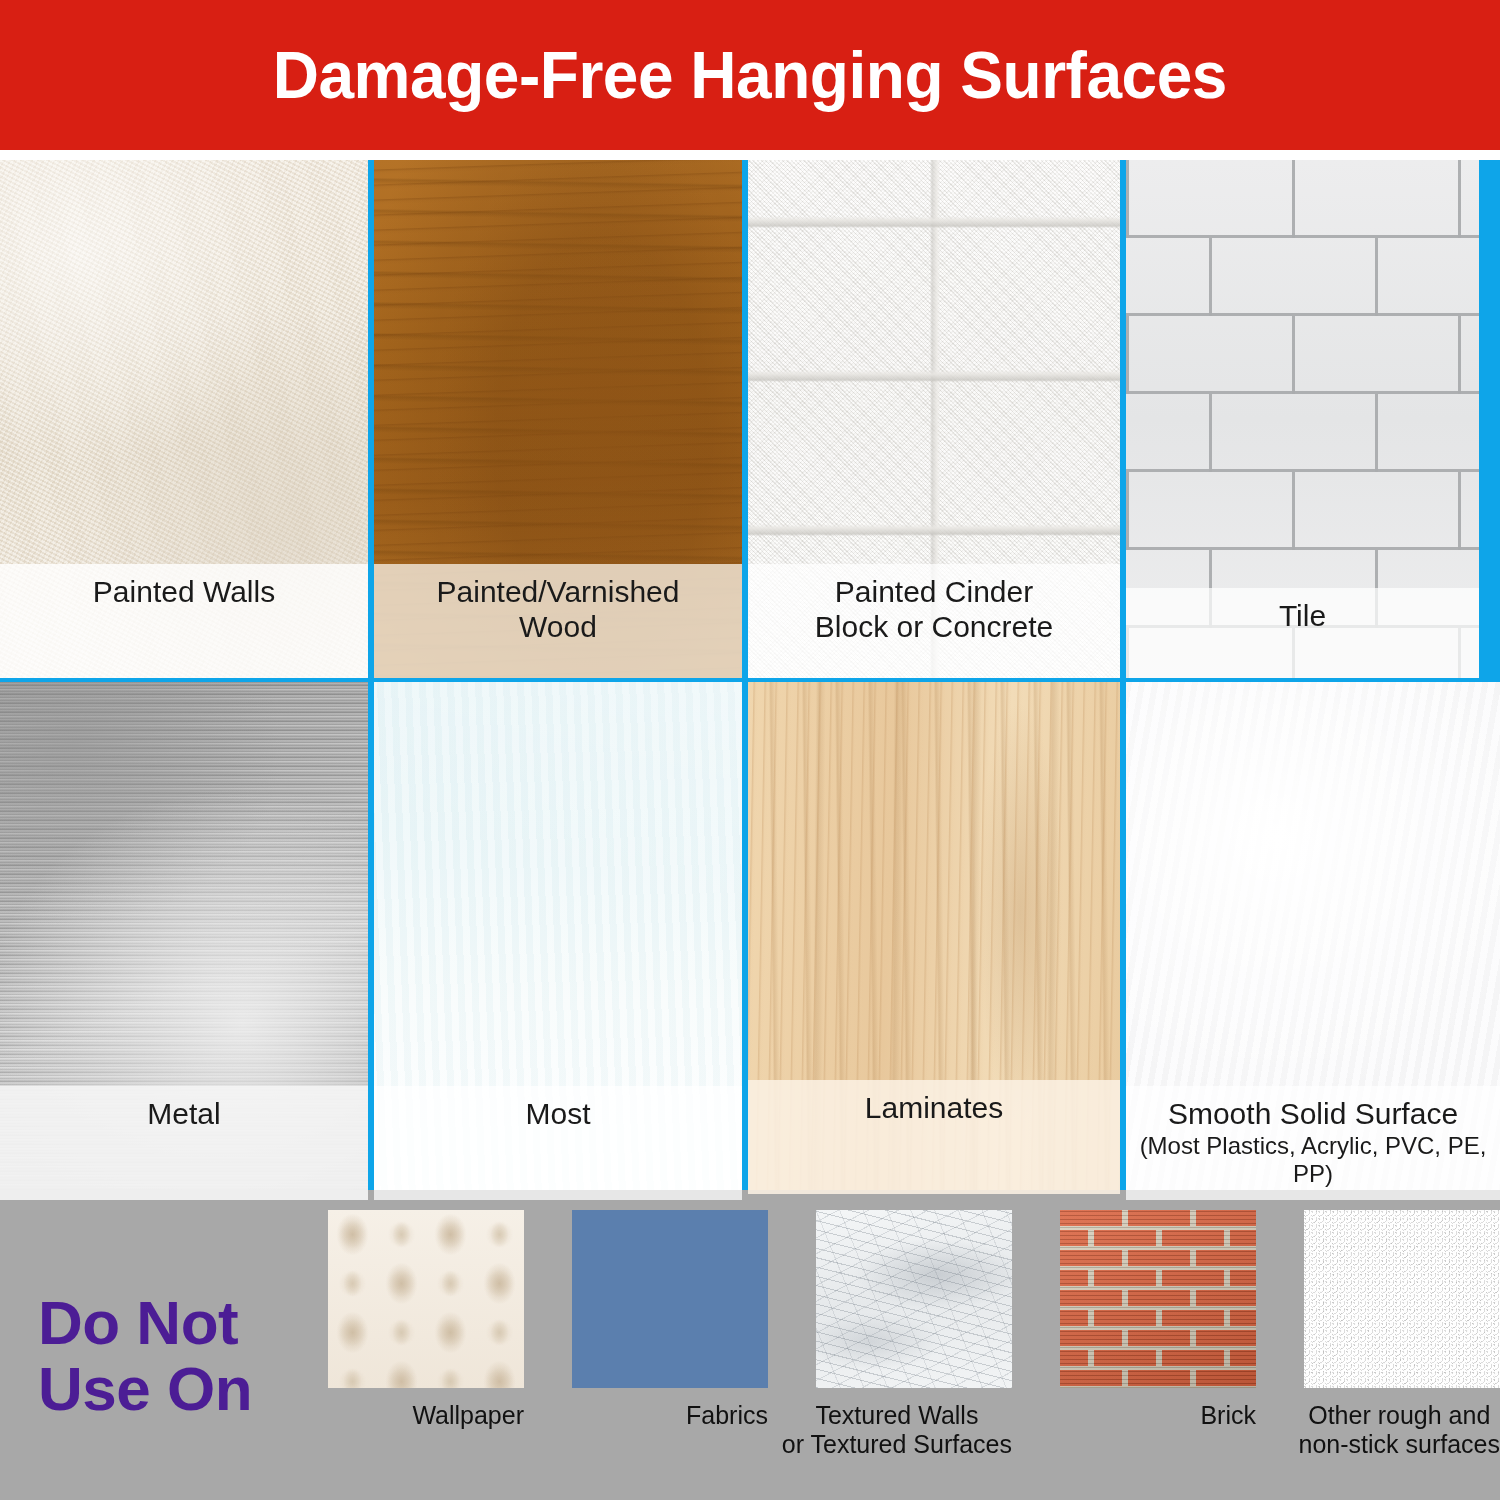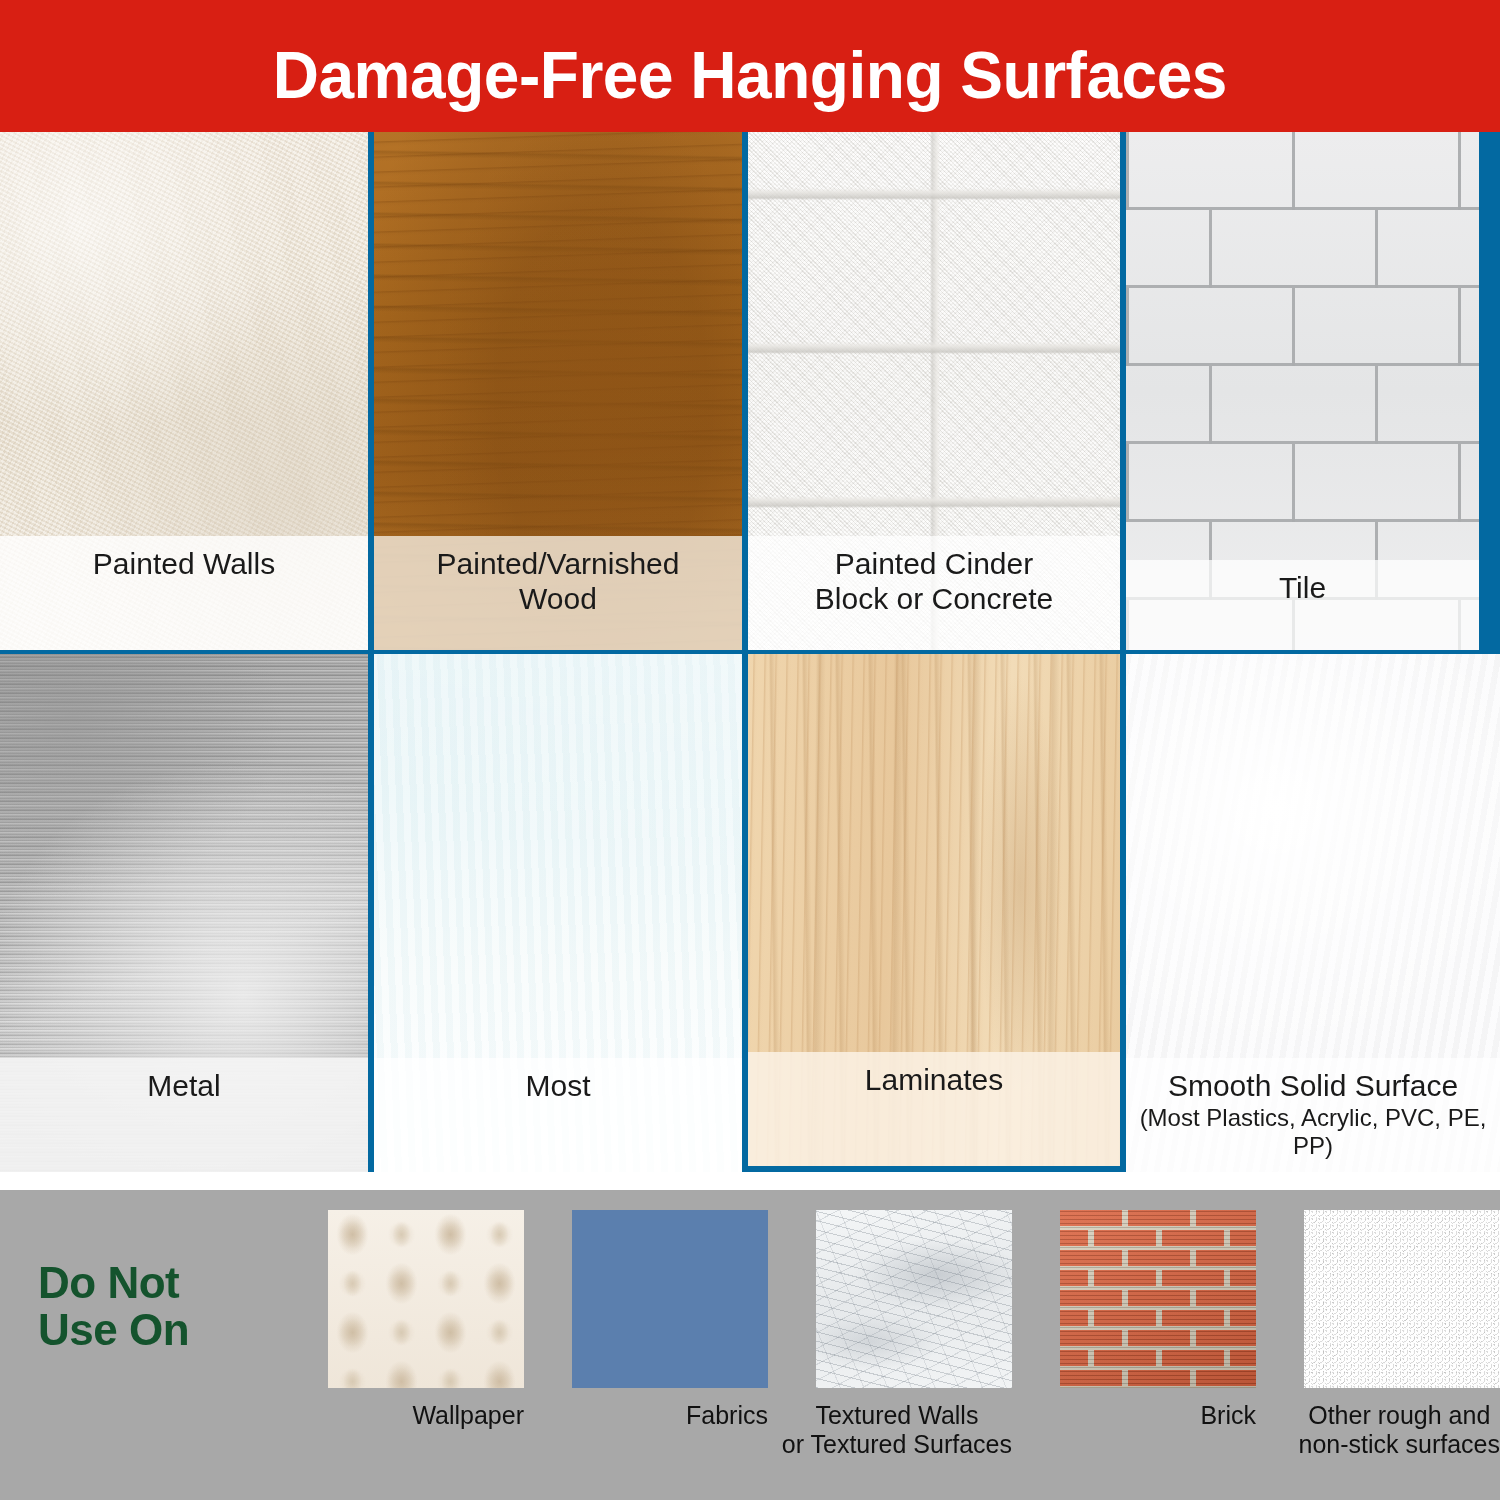--- a/index.html
+++ b/index.html
@@ -23,22 +23,22 @@
     font-weight:bold;
     letter-spacing:-0.5px;
     line-height:1;
     white-space:nowrap;
     text-align:center;
     transform:scaleX(0.97);
   }
 
   
   .grid{
-    position:absolute;left:0;top:132px;width:1500px;height:1040px;
-    background:#0369a1;
+    position:absolute;left:0;top:160px;width:1500px;height:1040px;
+    background:#0ea5e9;
   }
   .cell{
     position:absolute;
     overflow:hidden;
     background:#ffffff;
   }
   .swatch{
     position:absolute;left:0;top:0;right:0;bottom:0;
   }
   .caption{
@@ -202,24 +202,24 @@
       repeating-linear-gradient(100deg, rgba(244,244,245,0.8) 0 6px, rgba(252,252,253,0.9) 6px 13px),
       linear-gradient(170deg,#f6f6f7 0%, #fbfbfc 45%, #f4f4f6 100%);
   }
 
   
   .footer{
     position:absolute;left:0;top:1190px;width:1500px;height:310px;
     background:#a8a8a8;
   }
   .donot-label{
-    position:absolute;left:38px;top:70px;
-    font-size:44px;
+    position:absolute;left:38px;top:100px;
+    font-size:62px;
     font-weight:bold;
-    color:#14532d;
+    color:#4c1d95;
     line-height:1.06;
     letter-spacing:-0.5px;
     white-space:pre-line;
   }
   .thumbs{
     position:absolute;left:280px;top:20px;width:1220px;height:290px;
     display:flex;
     align-items:flex-start;
   }
   .thumb-item{

